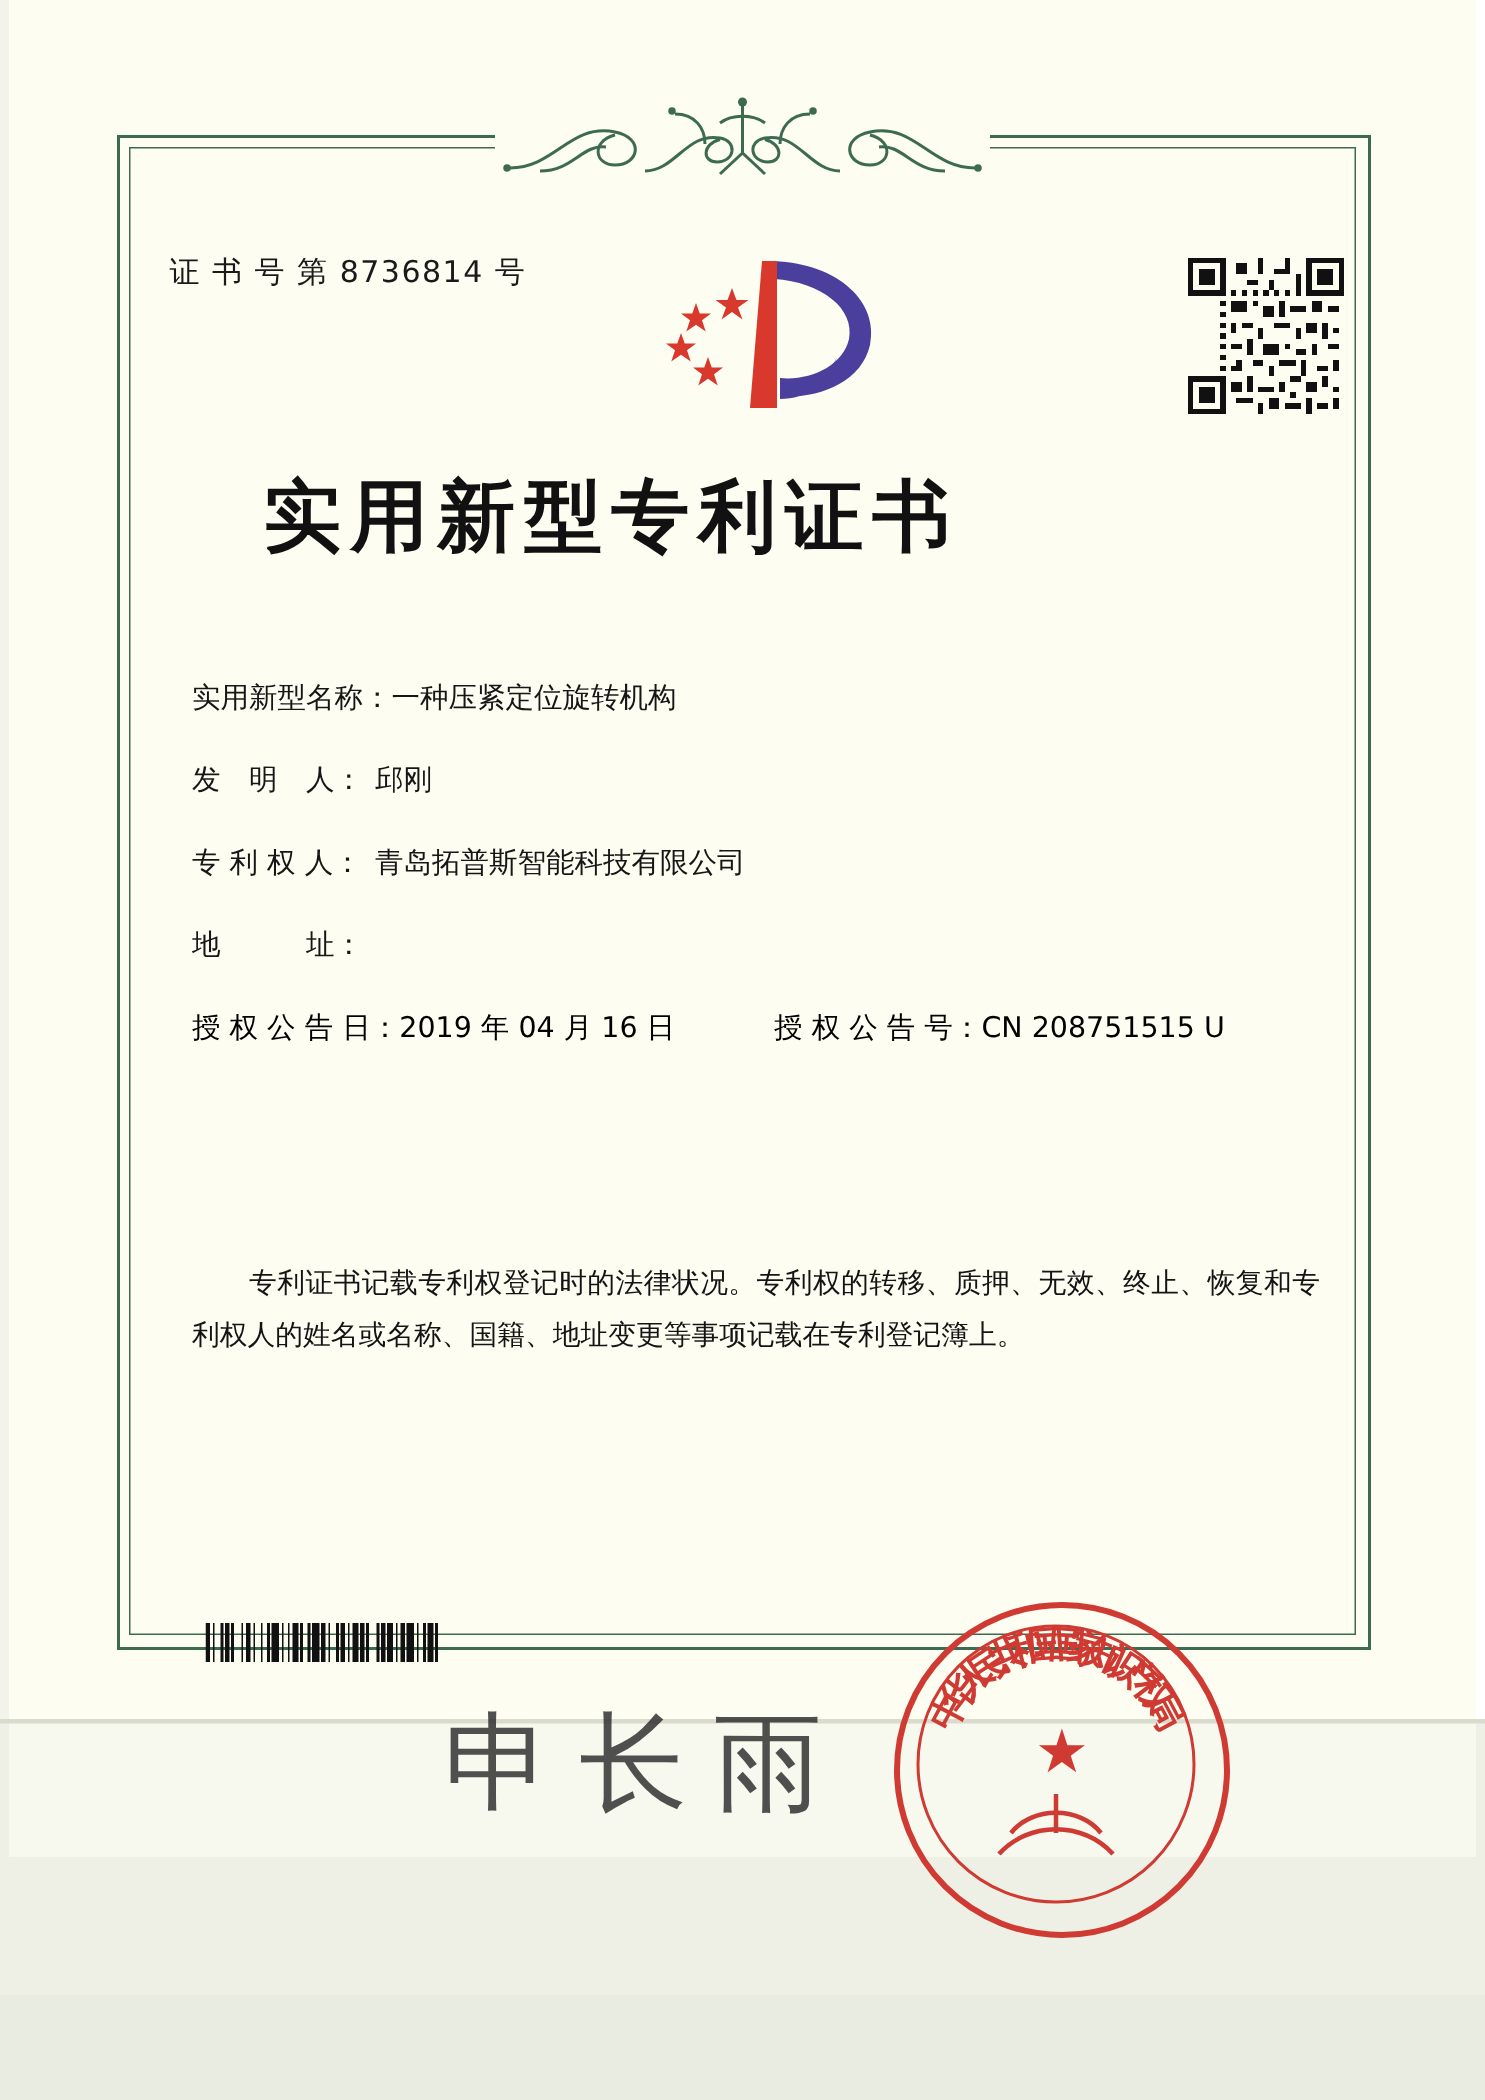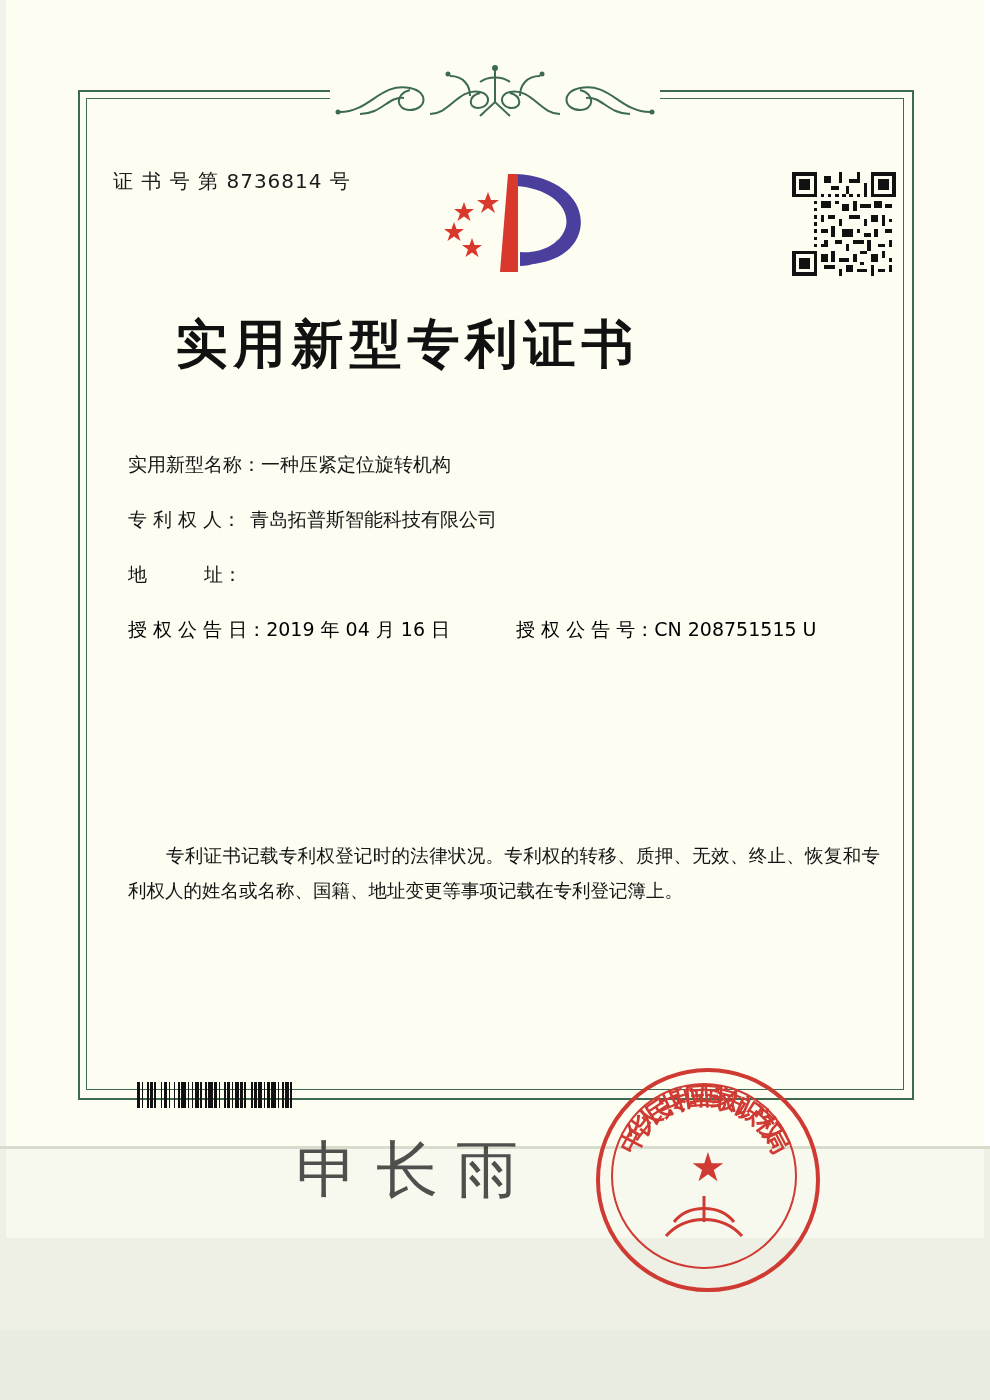--- a/index.html
+++ b/index.html
@@ -250,21 +250,21 @@
   }
   
   .signature {
     position: absolute;
     left: 296px;
     top: 1128px;
     width: 250px;
     height: 90px;
     color: #2b2b2b;
     font-family: "DejaVu Sans", sans-serif;
-    font-size: 62px;
+    font-size: 72px;
     letter-spacing: 18px;
     opacity: 0.82;
     white-space: nowrap;
     overflow: hidden;
   }
   
   .fold {
     position: absolute;
     left: 0;
     top: 1146px;
@@ -427,20 +427,24 @@
   </div>
 
   <div class="title">实用新型专利证书</div>
 
   <div class="fields">
     <div class="frow">
       <span class="flabel">实用新型名称：</span>
       <span class="fvalue">一种压紧定位旋转机构</span>
     </div>
     <div class="frow">
+      <span class="flabel">发　明　人：</span>
+      <span class="fvalue">邱刚</span>
+    </div>
+    <div class="frow">
       <span class="flabel">专 利 权 人：</span>
       <span class="fvalue">青岛拓普斯智能科技有限公司</span>
     </div>
     <div class="frow">
       <span class="flabel">地　　　址：</span>
     </div>
     <div class="frow-split">
       <span class="flabel">授 权 公 告 日：</span>
       <span class="fvalue">2019 年 04 月 16 日</span>
       <span class="gap"></span>

